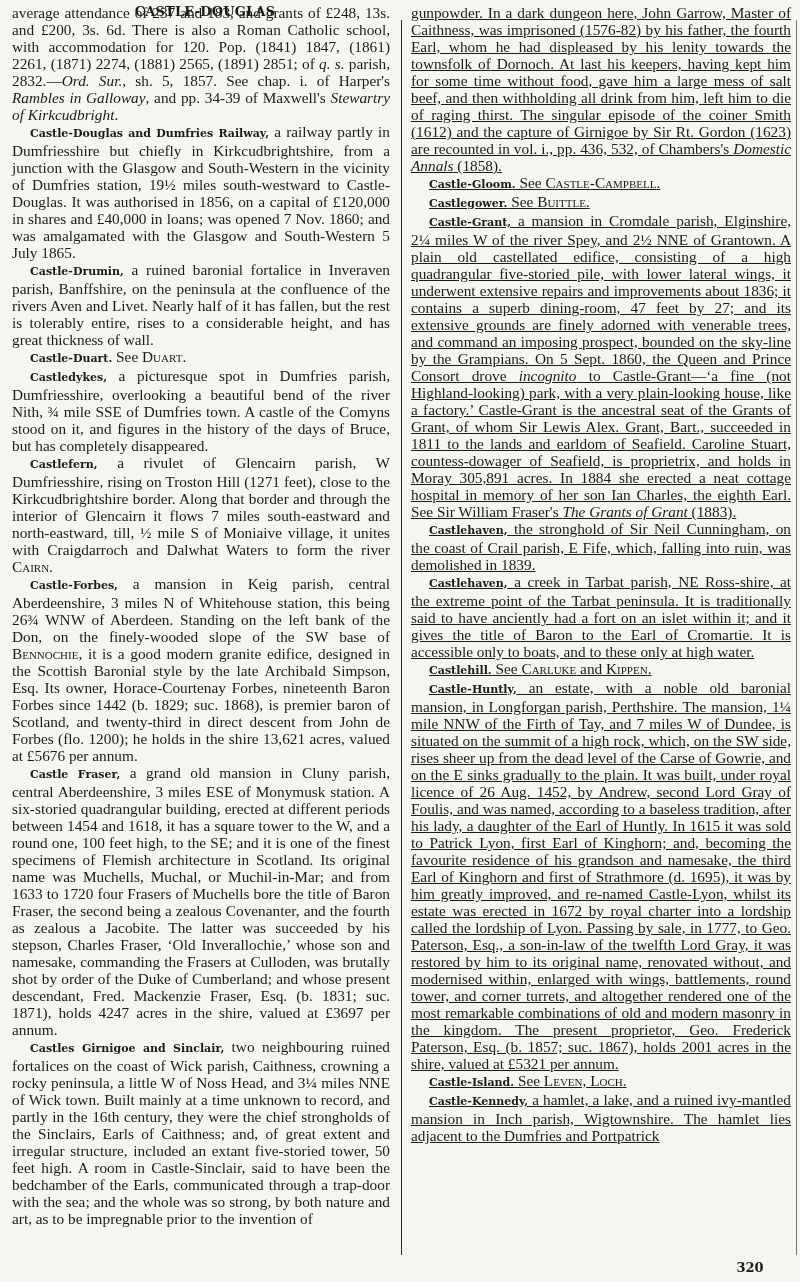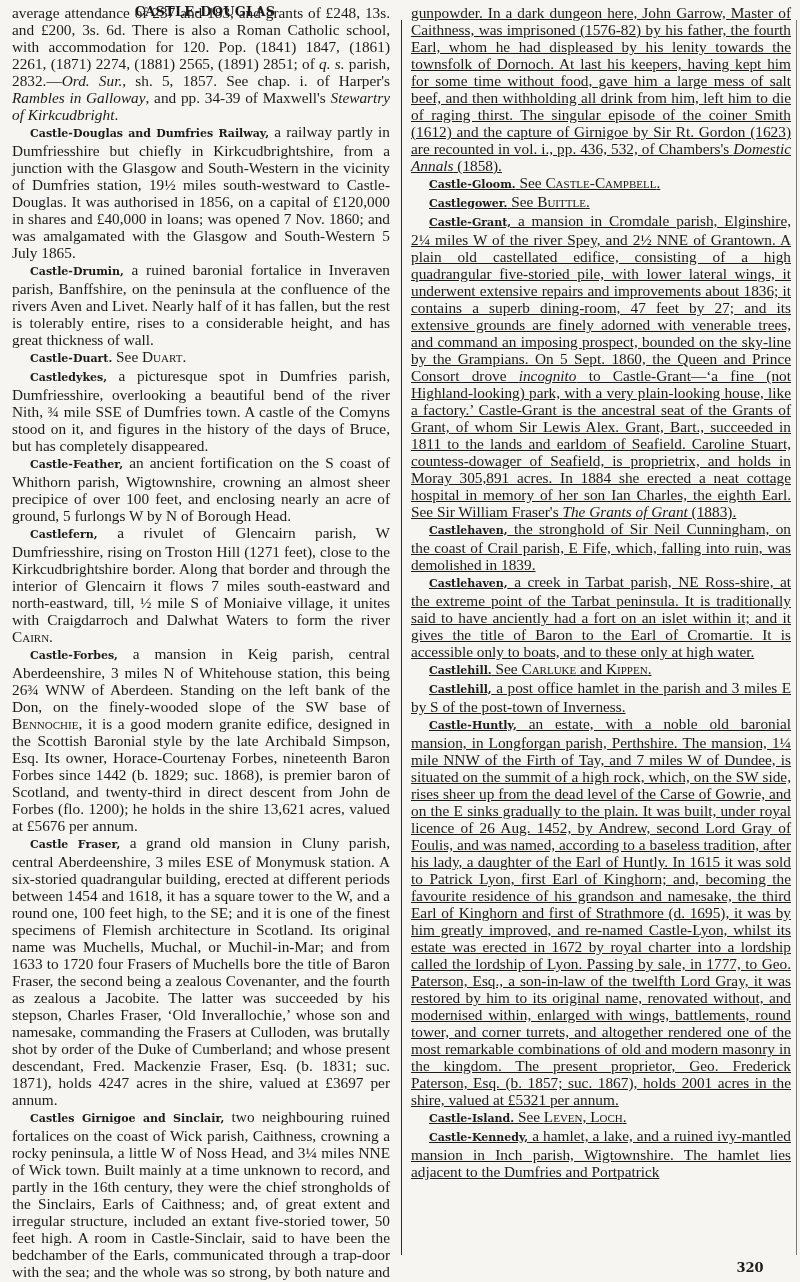--- a/index.html
+++ b/index.html
@@ -44,36 +44,34 @@
 
 <div class="page">
   <div class="running-head rh-left">CASTLE-DOUGLAS</div>
 
   <div class="col col-left" id="col-left">
       <p class="cont"><span>average attendance of 237 and 183, and grants of £248, 13s. and £200, 3s. 6d. There is also a Roman Catholic school, with accommodation for 120. Pop. (1841) 1847, (1861) 2261, (1871) 2274, (1881) 2565, (1891) 2851; of </span><i>q. s.</i><span> parish, 2832.—</span><i>Ord. Sur.</i><span>, sh. 5, 1857. See chap. i. of Harper's </span><i>Rambles in Galloway</i><span>, and pp. 34-39 of Maxwell's </span><i>Stewartry of Kirkcudbright</i><span>.</span></p>
       <p class="entry"><span class="hw">Castle-Douglas and Dumfries Railway,</span><span> a railway partly in Dumfriesshire but chiefly in Kirkcudbrightshire, from a junction with the Glasgow and South-Western in the vicinity of Dumfries station, 19½ miles south-westward to Castle-Douglas. It was authorised in 1856, on a capital of £120,000 in shares and £40,000 in loans; was opened 7 Nov. 1860; and was amalgamated with the Glasgow and South-Western 5 July 1865.</span></p>
       <p class="entry"><span class="hw">Castle-Drumin,</span><span> a ruined baronial fortalice in Inveraven parish, Banffshire, on the peninsula at the confluence of the rivers Aven and Livet. Nearly half of it has fallen, but the rest is tolerably entire, rises to a considerable height, and has great thickness of wall.</span></p>
       <p class="entry"><span class="hw">Castle-Duart.</span><span> See </span><span class="sc">Duart</span><span>.</span></p>
       <p class="entry"><span class="hw">Castledykes,</span><span> a picturesque spot in Dumfries parish, Dumfriesshire, overlooking a beautiful bend of the river Nith, ¾ mile SSE of Dumfries town. A castle of the Comyns stood on it, and figures in the history of the days of Bruce, but has completely disappeared.</span></p>
-      <p class="entry"><span class="hw">Castle-Feather,</span><span> an ancient fortification on the S coast of Whithorn parish, Wigtownshire, crowning an almost sheer precipice of over 100 feet, and enclosing nearly an acre of ground, 5 furlongs W by N of Borough Head.</span></p>
       <p class="entry"><span class="hw">Castlefern,</span><span> a rivulet of Glencairn parish, W Dumfriesshire, rising on Troston Hill (1271 feet), close to the Kirkcudbrightshire border. Along that border and through the interior of Glencairn it flows 7 miles south-eastward and north-eastward, till, ½ mile S of Moniaive village, it unites with Craigdarroch and Dalwhat Waters to form the river </span><span class="sc">Cairn</span><span>.</span></p>
       <p class="entry"><span class="hw">Castle-Forbes,</span><span> a mansion in Keig parish, central Aberdeenshire, 3 miles N of Whitehouse station, this being 26¾ WNW of Aberdeen. Standing on the left bank of the Don, on the finely-wooded slope of the SW base of </span><span class="sc">Bennochie</span><span>, it is a good modern granite edifice, designed in the Scottish Baronial style by the late Archibald Simpson, Esq. Its owner, Horace-Courtenay Forbes, nineteenth Baron Forbes since 1442 (b. 1829; suc. 1868), is premier baron of Scotland, and twenty-third in direct descent from John de Forbes (flo. 1200); he holds in the shire 13,621 acres, valued at £5676 per annum.</span></p>
       <p class="entry"><span class="hw">Castle Fraser,</span><span> a grand old mansion in Cluny parish, central Aberdeenshire, 3 miles ESE of Monymusk station. A six-storied quadrangular building, erected at different periods between 1454 and 1618, it has a square tower to the W, and a round one, 100 feet high, to the SE; and it is one of the finest specimens of Flemish architecture in Scotland. Its original name was Muchells, Muchal, or Muchil-in-Mar; and from 1633 to 1720 four Frasers of Muchells bore the title of Baron Fraser, the second being a zealous Covenanter, and the fourth as zealous a Jacobite. The latter was succeeded by his stepson, Charles Fraser, ‘Old Inverallochie,’ whose son and namesake, commanding the Frasers at Culloden, was brutally shot by order of the Duke of Cumberland; and whose present descendant, Fred. Mackenzie Fraser, Esq. (b. 1831; suc. 1871), holds 4247 acres in the shire, valued at £3697 per annum.</span></p>
       <p class="entry"><span class="hw">Castles Girnigoe and Sinclair,</span><span> two neighbouring ruined fortalices on the coast of Wick parish, Caithness, crowning a rocky peninsula, a little W of Noss Head, and 3¼ miles NNE of Wick town. Built mainly at a time unknown to record, and partly in the 16th century, they were the chief strongholds of the Sinclairs, Earls of Caithness; and, of great extent and irregular structure, included an extant five-storied tower, 50 feet high. A room in Castle-Sinclair, said to have been the bedchamber of the Earls, communicated through a trap-door with the sea; and the whole was so strong, by both nature and art, as to be impregnable prior to the invention of</span></p>
     </div>
   <div class="rule"></div>
   <div class="col col-right" id="col-right">
       <p class="cont"><span>gunpowder. In a dark dungeon here, John Garrow, Master of Caithness, was imprisoned (1576-82) by his father, the fourth Earl, whom he had displeased by his lenity towards the townsfolk of Dornoch. At last his keepers, having kept him for some time without food, gave him a large mess of salt beef, and then withholding all drink from him, left him to die of raging thirst. The singular episode of the coiner Smith (1612) and the capture of Girnigoe by Sir Rt. Gordon (1623) are recounted in vol. i., pp. 436, 532, of Chambers's </span><i>Domestic Annals</i><span> (1858).</span></p>
       <p class="entry"><span class="hw">Castle-Gloom.</span><span> See </span><span class="sc">Castle-Campbell</span><span>.</span></p>
       <p class="entry"><span class="hw">Castlegower.</span><span> See </span><span class="sc">Buittle</span><span>.</span></p>
       <p class="entry"><span class="hw">Castle-Grant,</span><span> a mansion in Cromdale parish, Elginshire, 2¼ miles W of the river Spey, and 2½ NNE of Grantown. A plain old castellated edifice, consisting of a high quadrangular five-storied pile, with lower lateral wings, it underwent extensive repairs and improvements about 1836; it contains a superb dining-room, 47 feet by 27; and its extensive grounds are finely adorned with venerable trees, and command an imposing prospect, bounded on the sky-line by the Grampians. On 5 Sept. 1860, the Queen and Prince Consort drove </span><i>incognito</i><span> to Castle-Grant—‘a fine (not Highland-looking) park, with a very plain-looking house, like a factory.’ Castle-Grant is the ancestral seat of the Grants of Grant, of whom Sir Lewis Alex. Grant, Bart., succeeded in 1811 to the lands and earldom of Seafield. Caroline Stuart, countess-dowager of Seafield, is proprietrix, and holds in Moray 305,891 acres. In 1884 she erected a neat cottage hospital in memory of her son Ian Charles, the eighth Earl. See Sir William Fraser's </span><i>The Grants of Grant</i><span> (1883).</span></p>
       <p class="entry"><span class="hw">Castlehaven,</span><span> the stronghold of Sir Neil Cunningham, on the coast of Crail parish, E Fife, which, falling into ruin, was demolished in 1839.</span></p>
       <p class="entry"><span class="hw">Castlehaven,</span><span> a creek in Tarbat parish, NE Ross-shire, at the extreme point of the Tarbat peninsula. It is traditionally said to have anciently had a fort on an islet within it; and it gives the title of Baron to the Earl of Cromartie. It is accessible only to boats, and to these only at high water.</span></p>
       <p class="entry"><span class="hw">Castlehill.</span><span> See </span><span class="sc">Carluke</span><span> and </span><span class="sc">Kippen</span><span>.</span></p>
-      <p class="entry"><span class="hw">Castlehill,</span><span> a post office hamlet in the parish and 3 miles E by S of the post-town of Inverness.</span></p>
       <p class="entry"><span class="hw">Castle-Huntly,</span><span> an estate, with a noble old baronial mansion, in Longforgan parish, Perthshire. The mansion, 1¼ mile NNW of the Firth of Tay, and 7 miles W of Dundee, is situated on the summit of a high rock, which, on the SW side, rises sheer up from the dead level of the Carse of Gowrie, and on the E sinks gradually to the plain. It was built, under royal licence of 26 Aug. 1452, by Andrew, second Lord Gray of Foulis, and was named, according to a baseless tradition, after his lady, a daughter of the Earl of Huntly. In 1615 it was sold to Patrick Lyon, first Earl of Kinghorn; and, becoming the favourite residence of his grandson and namesake, the third Earl of Kinghorn and first of Strathmore (d. 1695), it was by him greatly improved, and re-named Castle-Lyon, whilst its estate was erected in 1672 by royal charter into a lordship called the lordship of Lyon. Passing by sale, in 1777, to Geo. Paterson, Esq., a son-in-law of the twelfth Lord Gray, it was restored by him to its original name, renovated without, and modernised within, enlarged with wings, battlements, round tower, and corner turrets, and altogether rendered one of the most remarkable combinations of old and modern masonry in the kingdom. The present proprietor, Geo. Frederick Paterson, Esq. (b. 1857; suc. 1867), holds 2001 acres in the shire, valued at £5321 per annum.</span></p>
       <p class="entry"><span class="hw">Castle-Island.</span><span> See </span><span class="sc">Leven, Loch</span><span>.</span></p>
       <p class="entry"><span class="hw">Castle-Kennedy,</span><span> a hamlet, a lake, and a ruined ivy-mantled mansion in Inch parish, Wigtownshire. The hamlet lies adjacent to the Dumfries and Portpatrick</span></p>
     </div>
   <div class="rule-right"></div>
 
   <div class="folio">320</div>
 </div>
 
 </body></html>

